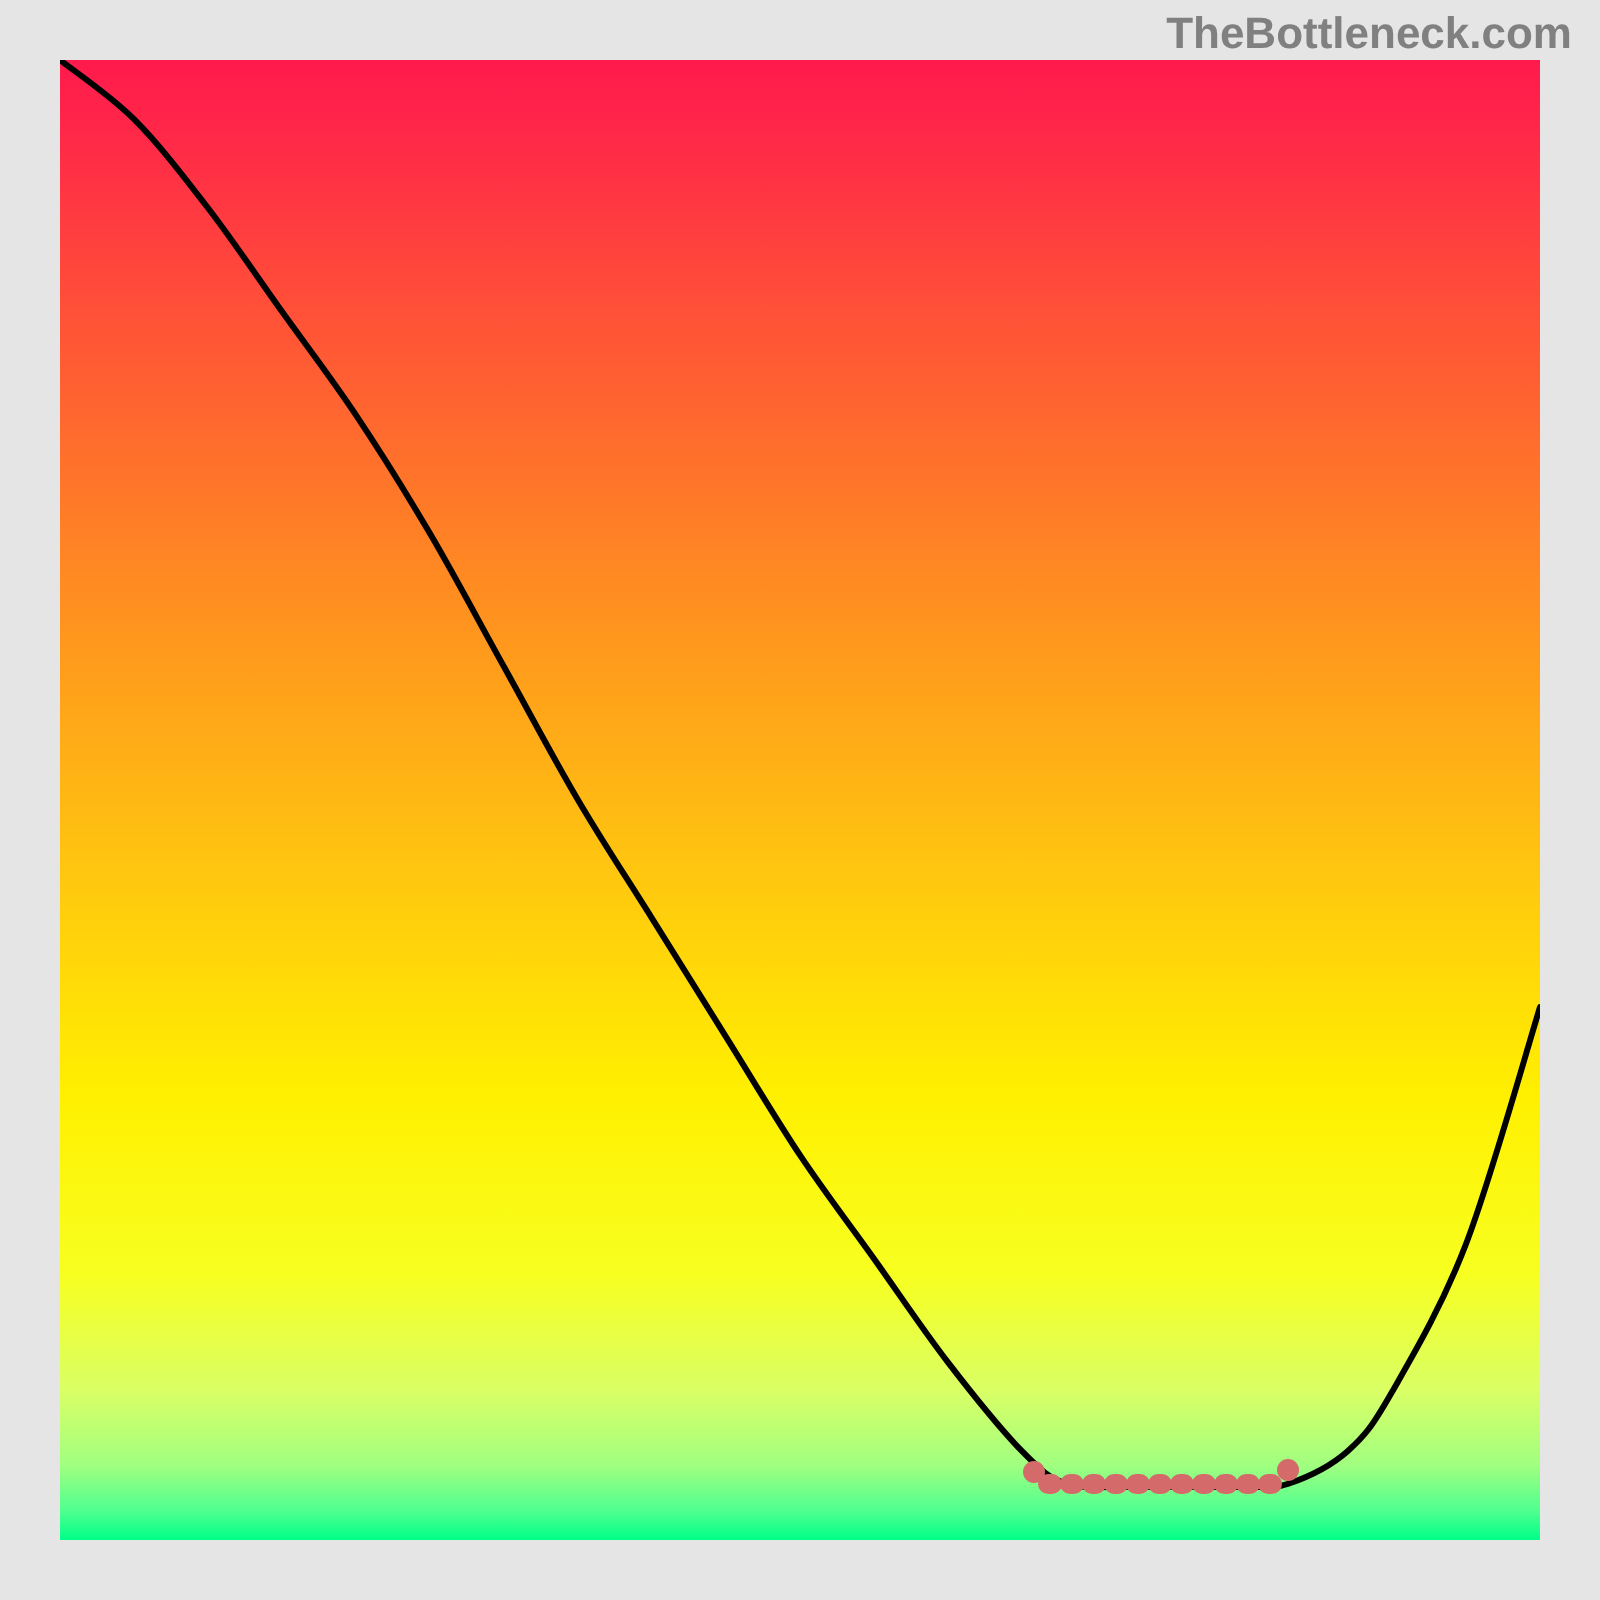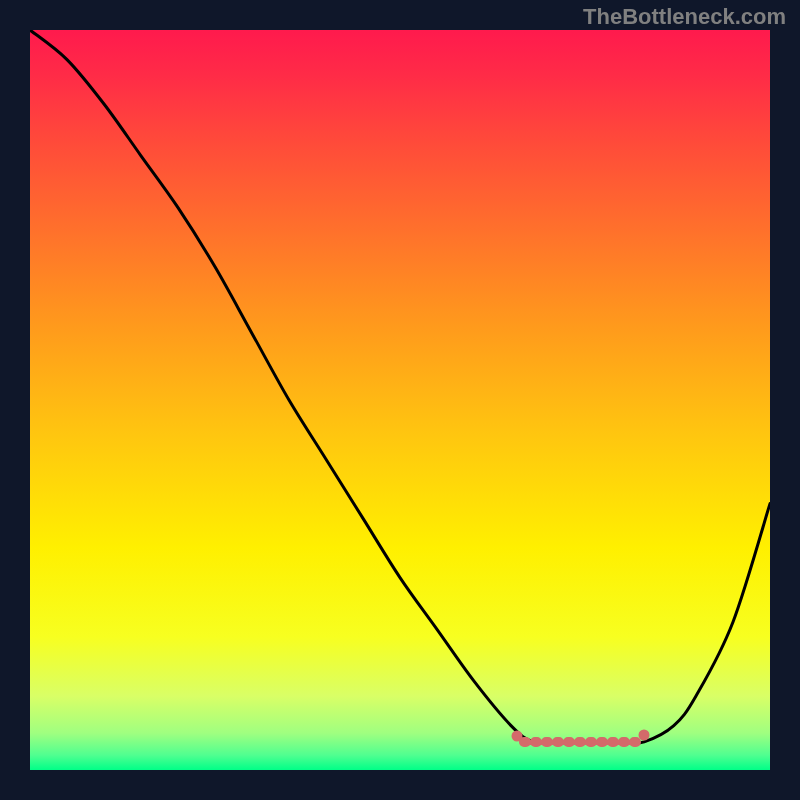--- a/index.html
+++ b/index.html
@@ -8,21 +8,21 @@
     width: 800px;
     height: 800px;
     background: #000000;
     font-family: Arial, Helvetica, sans-serif;
     overflow: hidden;
   }
   .container {
     position: relative;
     width: 800px;
     height: 800px;
-    background: #0f172a;
+    background: #e5e5e5;
   }
   .watermark {
     position: absolute;
     top: 4px;
     right: 14px;
     color: #808080;
     font-size: 22px;
     font-weight: bold;
     letter-spacing: 0px;
     z-index: 10;

